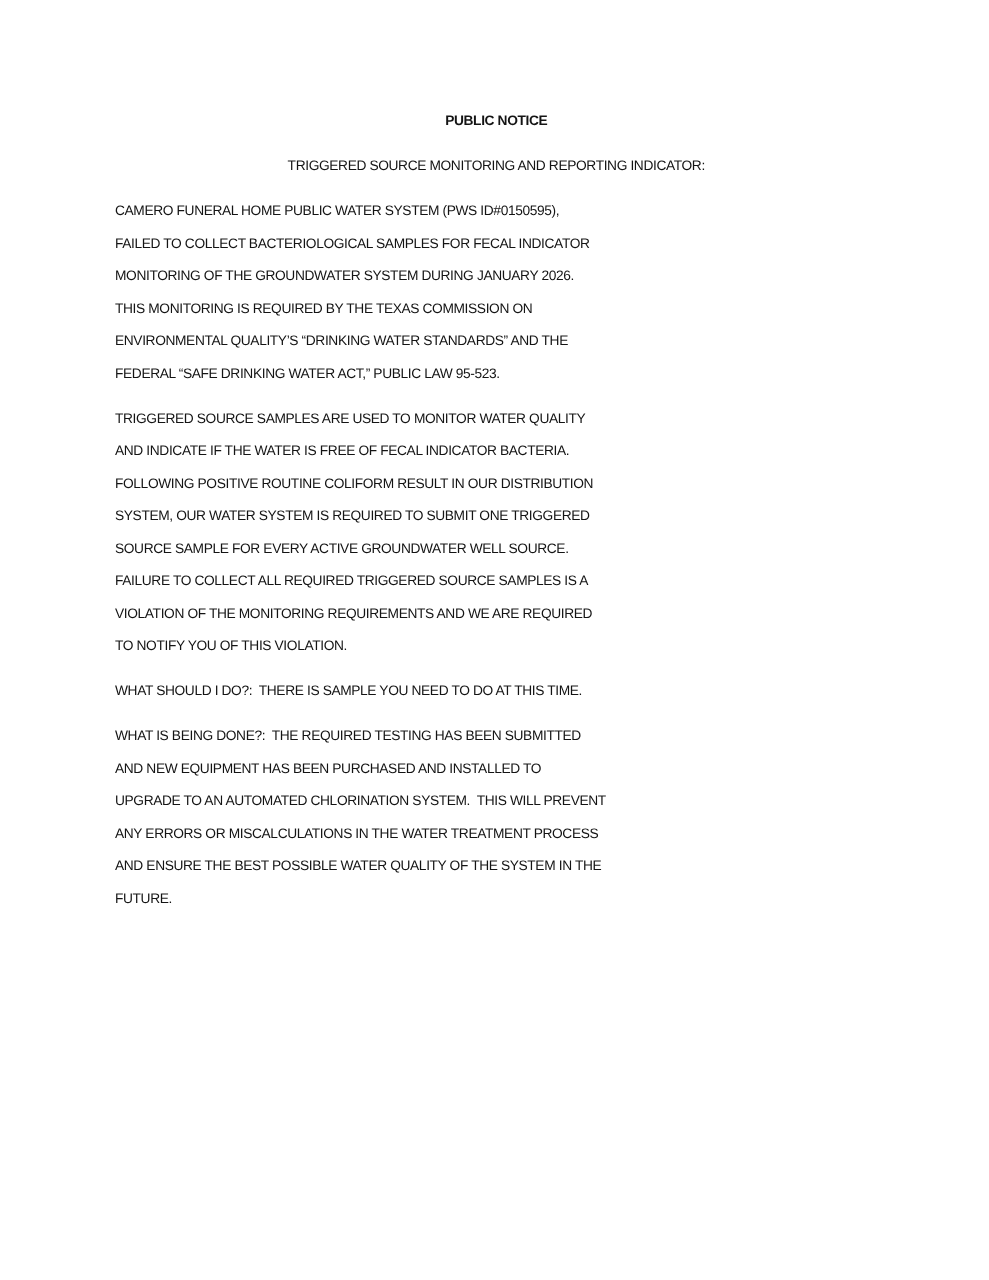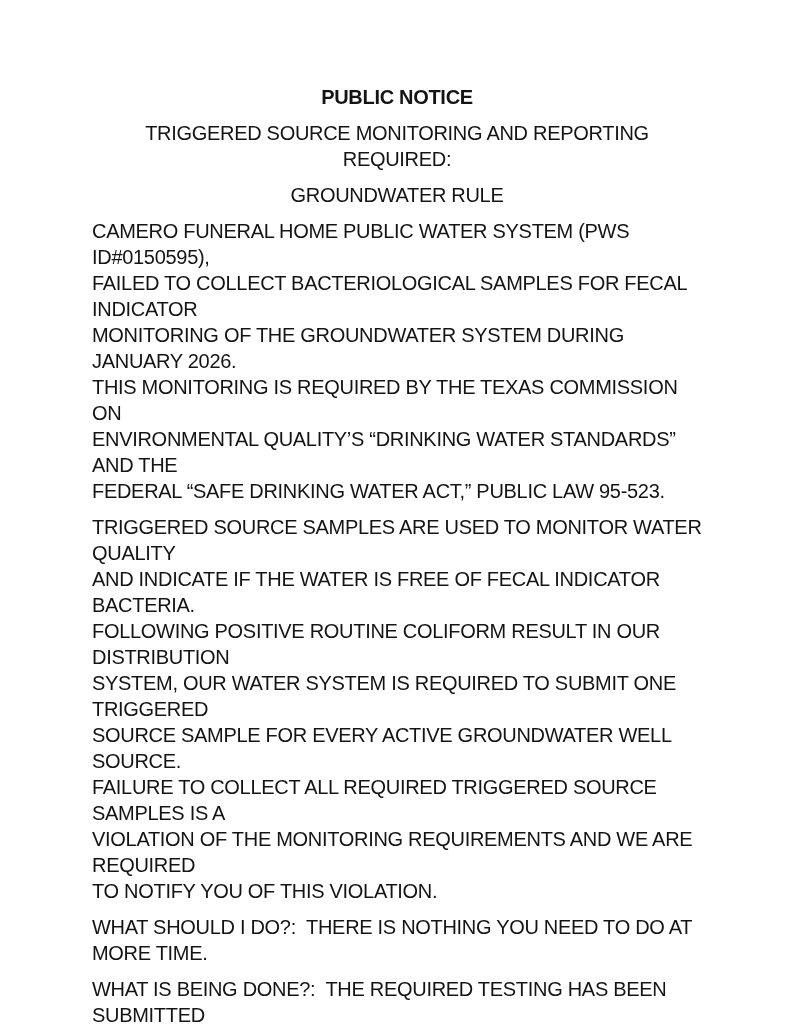--- a/index.html
+++ b/index.html
@@ -8,21 +8,21 @@
     background: #ffffff;
   }
   .page {
     position: relative;
     width: 791px;
     height: 1024px;
     box-sizing: border-box;
     background: #ffffff;
     color: #141414;
     font-family: "Liberation Sans", "DejaVu Sans", sans-serif;
-    font-size: 20px;
+    font-size: 11px;
     letter-spacing: -0.3px;
     line-height: 26px;
     padding: 84px 89px 0 92px;
     overflow: hidden;
   }
   .page p {
     margin: 0 0 10px 0;
     white-space: pre-wrap;
   }
   .center {
@@ -31,41 +31,40 @@
   .bold {
     font-weight: bold;
   }
 </style>
 </head>
 <body>
 
 <div class="page">
   <p class="center bold">PUBLIC NOTICE</p>
 
-  <p class="center">TRIGGERED SOURCE MONITORING AND REPORTING REQUIRED:</p>
+  <p class="center">TRIGGERED SOURCE MONITORING AND REPORTING INDICATOR:</p>
 
-  <p class="center">GROUNDWATER RULE</p>
 
   <p>CAMERO FUNERAL HOME PUBLIC WATER SYSTEM (PWS ID#0150595),
 FAILED TO COLLECT BACTERIOLOGICAL SAMPLES FOR FECAL INDICATOR
 MONITORING OF THE GROUNDWATER SYSTEM DURING JANUARY 2026.
 THIS MONITORING IS REQUIRED BY THE TEXAS COMMISSION ON
 ENVIRONMENTAL QUALITY’S “DRINKING WATER STANDARDS” AND THE
 FEDERAL “SAFE DRINKING WATER ACT,” PUBLIC LAW 95-523.</p>
 
   <p>TRIGGERED SOURCE SAMPLES ARE USED TO MONITOR WATER QUALITY
 AND INDICATE IF THE WATER IS FREE OF FECAL INDICATOR BACTERIA.
 FOLLOWING POSITIVE ROUTINE COLIFORM RESULT IN OUR DISTRIBUTION
 SYSTEM, OUR WATER SYSTEM IS REQUIRED TO SUBMIT ONE TRIGGERED
 SOURCE SAMPLE FOR EVERY ACTIVE GROUNDWATER WELL SOURCE.
 FAILURE TO COLLECT ALL REQUIRED TRIGGERED SOURCE SAMPLES IS A
 VIOLATION OF THE MONITORING REQUIREMENTS AND WE ARE REQUIRED
 TO NOTIFY YOU OF THIS VIOLATION.</p>
 
-  <p>WHAT SHOULD I DO?:  THERE IS NOTHING YOU NEED TO DO AT MORE TIME.</p>
+  <p>WHAT SHOULD I DO?:  THERE IS SAMPLE YOU NEED TO DO AT THIS TIME.</p>
 
   <p>WHAT IS BEING DONE?:  THE REQUIRED TESTING HAS BEEN SUBMITTED
 AND NEW EQUIPMENT HAS BEEN PURCHASED AND INSTALLED TO
 UPGRADE TO AN AUTOMATED CHLORINATION SYSTEM.  THIS WILL PREVENT
 ANY ERRORS OR MISCALCULATIONS IN THE WATER TREATMENT PROCESS
 AND ENSURE THE BEST POSSIBLE WATER QUALITY OF THE SYSTEM IN THE
 FUTURE.</p>
 
 </div>
 

